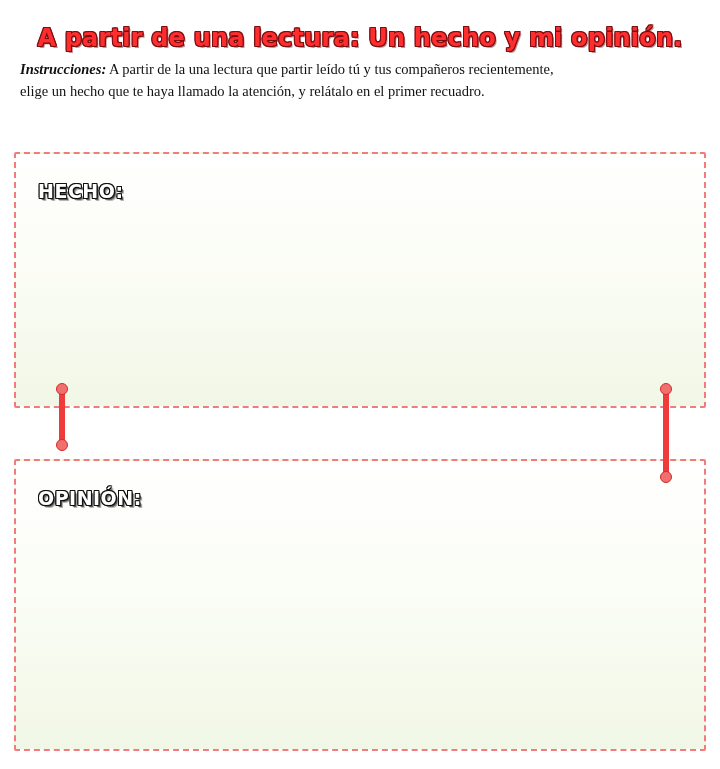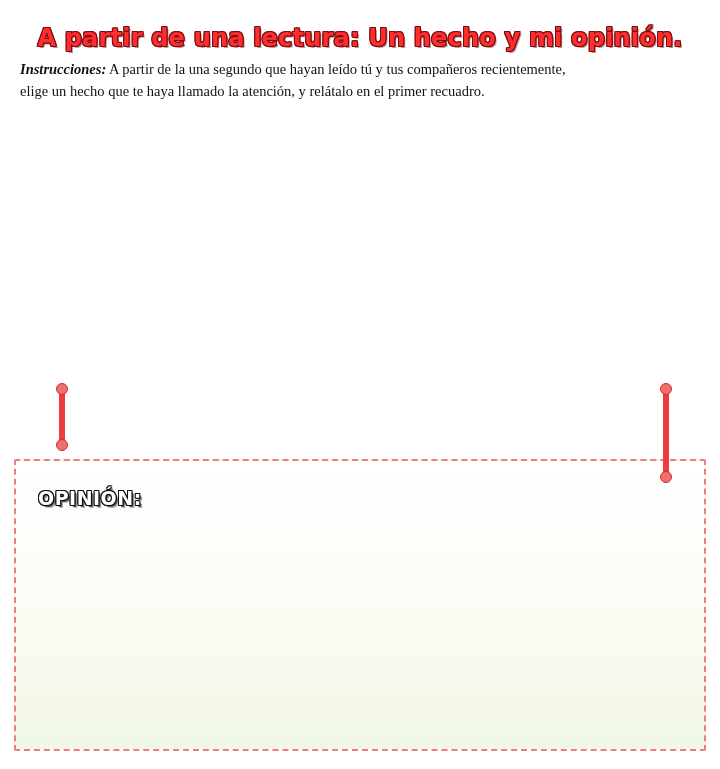--- a/index.html
+++ b/index.html
@@ -154,25 +154,29 @@
 </style>
 </head>
 <body>
 
 <div class="page">
 
   <h1 class="title">A partir de una lectura: Un hecho y mi opinión.</h1>
 
   <div class="instructions">
     <span class="line">
-      <span class="lead">Instrucciones:</span><span> A partir de la una segundo que hayan leído tú y tus compañeros recientemente,</span>
+      <span class="lead">Instrucciones:</span><span> A partir de la una lectura que partir leído tú y tus compañeros recientemente,</span>
     </span>
     <span class="line">elige un hecho que te haya llamado la atención, y relátalo en el primer recuadro.</span>
   </div>
 
+  <div class="answer-box" id="box-hecho">
+    <div class="box-label">HECHO:</div>
+    <div class="writing-area"></div>
+  </div>
 
   <div class="answer-box" id="box-opinion">
     <div class="box-label">OPINIÓN:</div>
     <div class="writing-area"></div>
   </div>
 
   <div class="connector" id="connector-left"></div>
   <div class="connector" id="connector-right"></div>
 
 </div>

